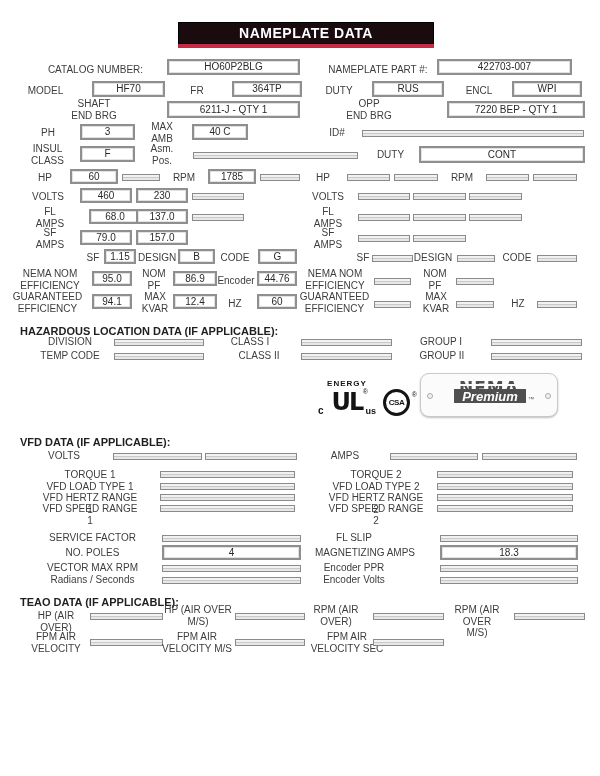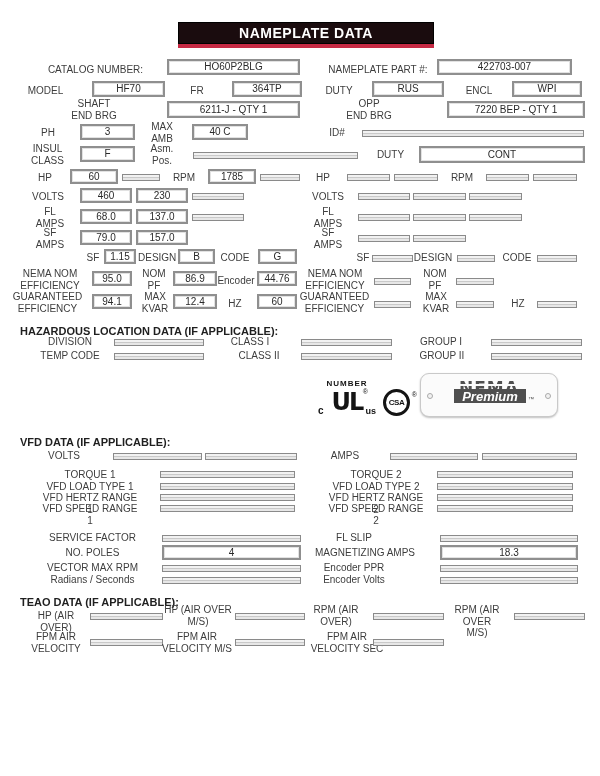--- a/index.html
+++ b/index.html
@@ -115,21 +115,21 @@
   <div class="fbox" style="left:208px;top:169px;width:48px;height:15px;">1785</div>
   <div class="fbar" style="left:260px;top:174px;width:40px;"></div>
 
   <div class="lbl" style="left:22px;top:191px;width:52px;">VOLTS</div>
   <div class="fbox" style="left:80px;top:188px;width:52px;height:15px;">460</div>
   <div class="fbox" style="left:136px;top:188px;width:52px;height:15px;">230</div>
   <div class="fbar" style="left:192px;top:193px;width:52px;"></div>
 
   <div class="lbl" style="left:28px;top:206px;width:44px;">FL
 AMPS</div>
-  <div class="fbox" style="left:80px;top:209px;width:52px;height:15px;">68.0</div>
+  <div class="fbox" style="left:89px;top:209px;width:52px;height:15px;">68.0</div>
   <div class="fbox" style="left:136px;top:209px;width:52px;height:15px;">137.0</div>
   <div class="fbar" style="left:192px;top:214px;width:52px;"></div>
 
   <div class="lbl" style="left:28px;top:227px;width:44px;">SF
 AMPS</div>
   <div class="fbox" style="left:80px;top:230px;width:52px;height:15px;">79.0</div>
   <div class="fbox" style="left:136px;top:230px;width:52px;height:15px;">157.0</div>
 
   <div class="lbl" style="left:82px;top:252px;width:22px;">SF</div>
   <div class="fbox" style="left:104px;top:249px;width:32px;height:15px;">1.15</div>
@@ -210,21 +210,21 @@
   <div class="lbl" style="left:412px;top:336px;width:58px;">GROUP I</div>
   <div class="fbar" style="left:491px;top:339px;width:91px;"></div>
   <div class="lbl" style="left:34px;top:350px;width:72px;">TEMP CODE</div>
   <div class="fbar" style="left:114px;top:353px;width:90px;"></div>
   <div class="lbl" style="left:230px;top:350px;width:58px;">CLASS II</div>
   <div class="fbar" style="left:301px;top:353px;width:91px;"></div>
   <div class="lbl" style="left:412px;top:350px;width:60px;">GROUP II</div>
   <div class="fbar" style="left:491px;top:353px;width:91px;"></div>
 
   <div class="ulmark">
-    <div class="energy">NUMBER</div>
+    <div class="energy">ENERGY</div>
     <div class="row">
       <span class="c">c</span>
       <span class="big">UL</span>
       <span class="reg">®</span>
       <span class="us">us</span>
     </div>
   </div>
   <div class="csamark">
     <div class="circ">CSA</div>
     <span class="reg">®</span>

